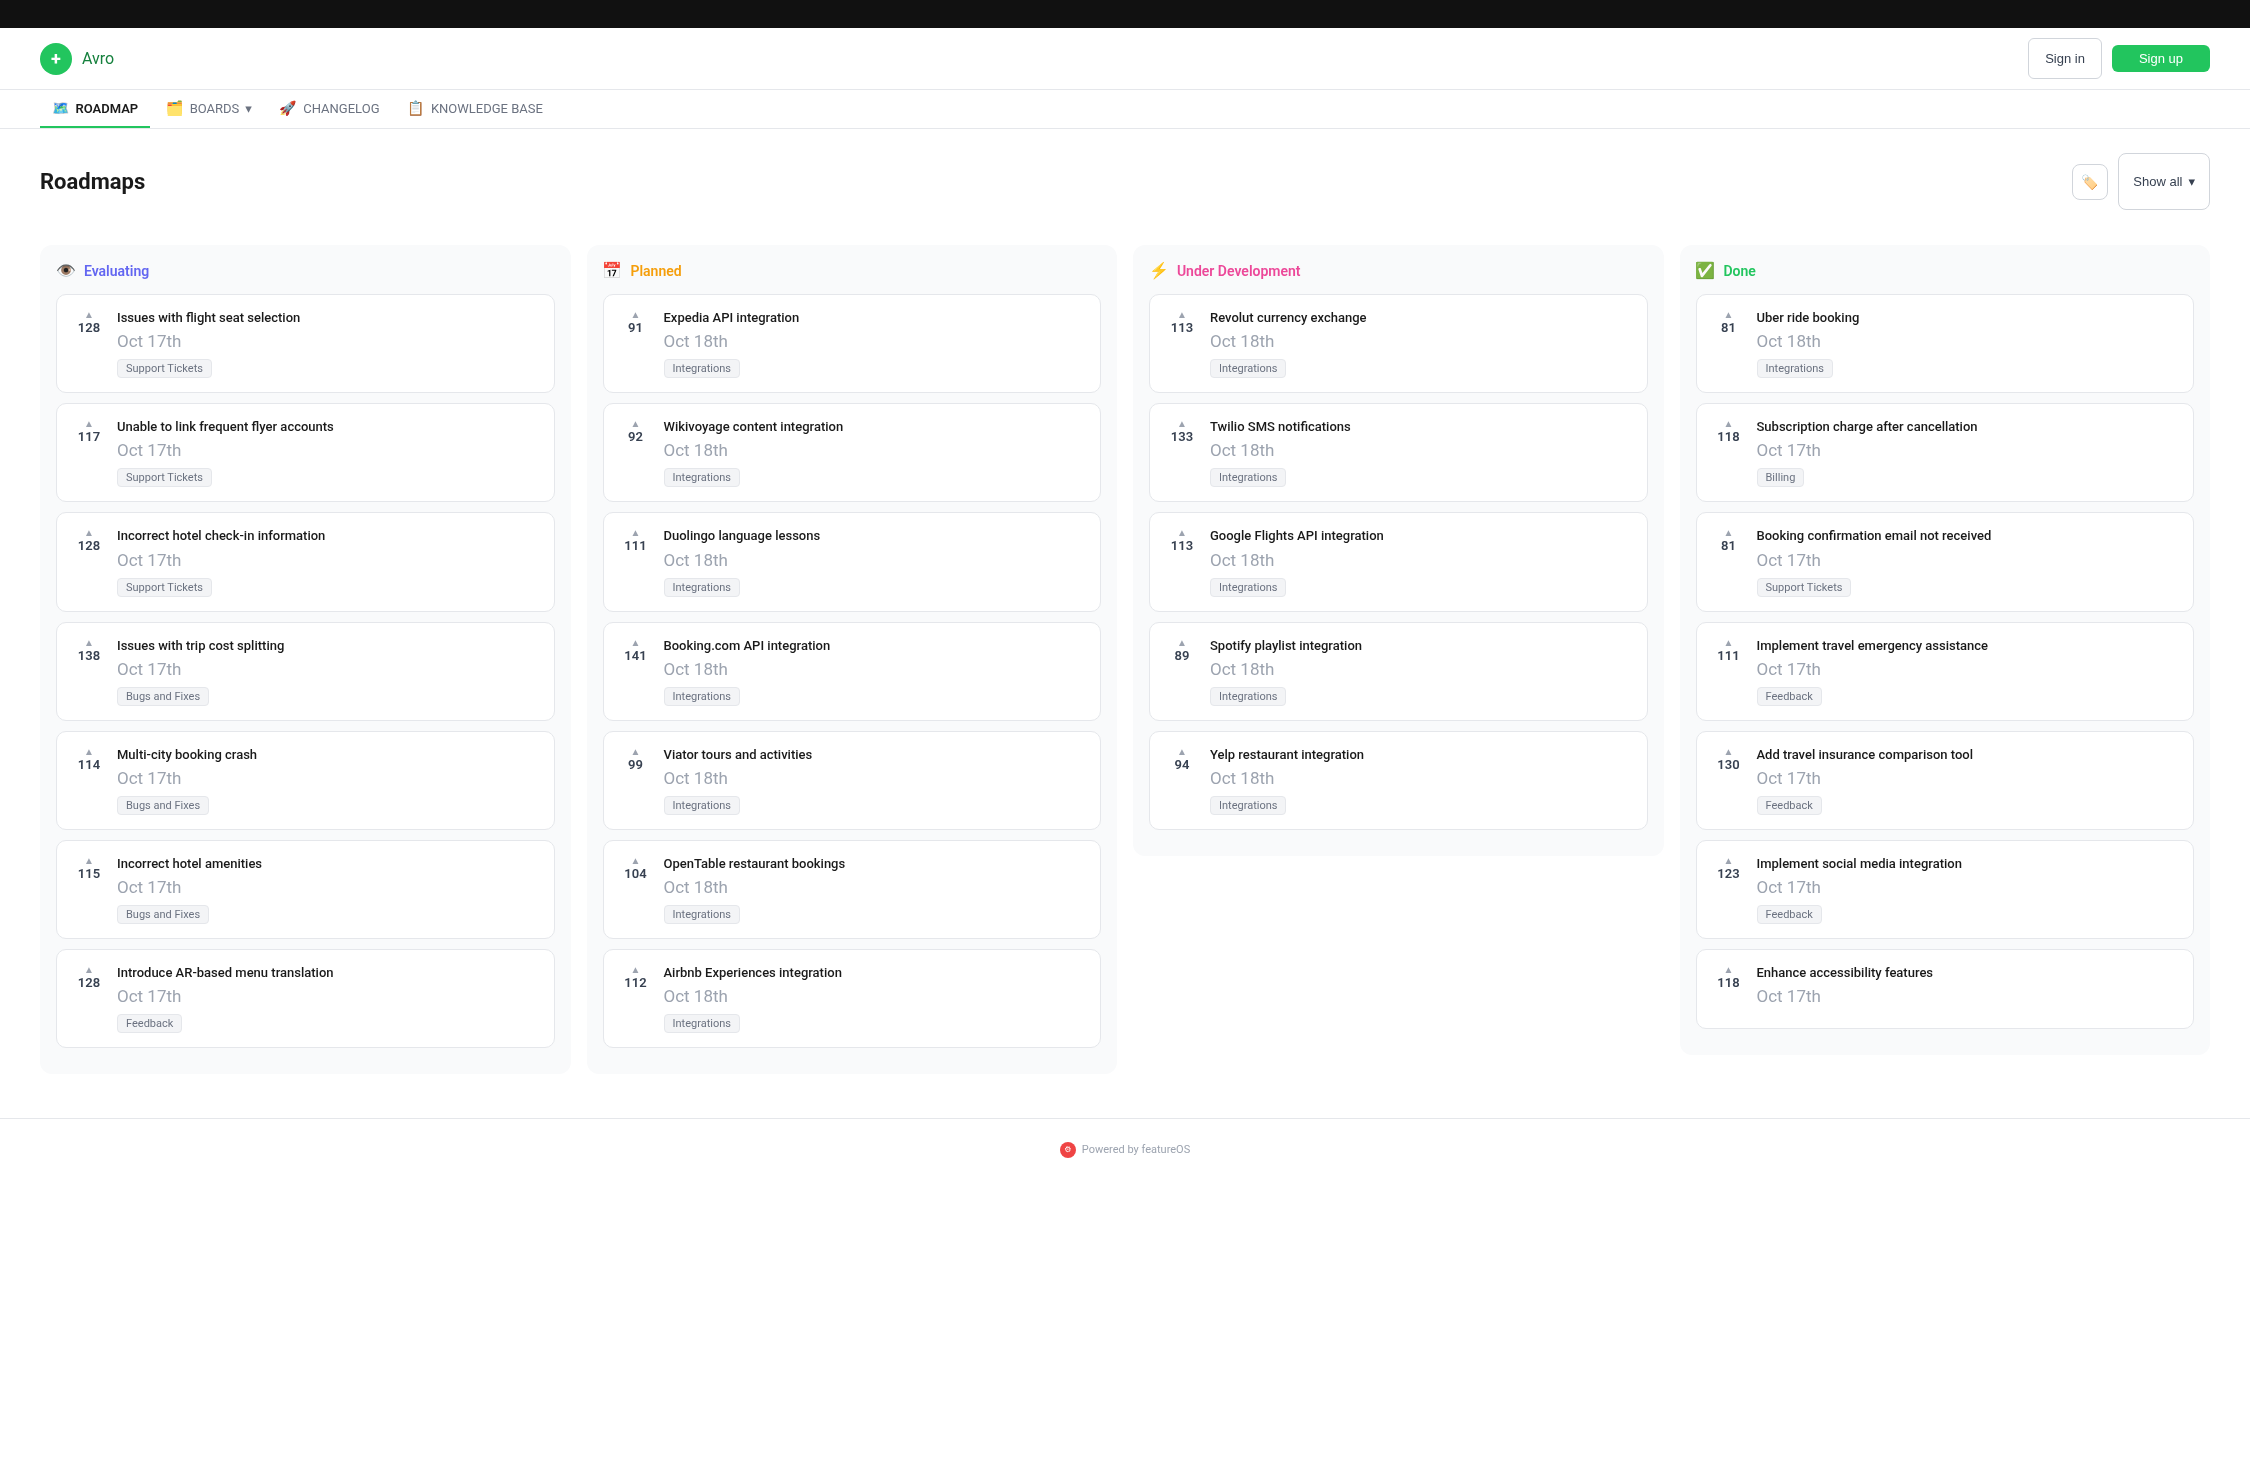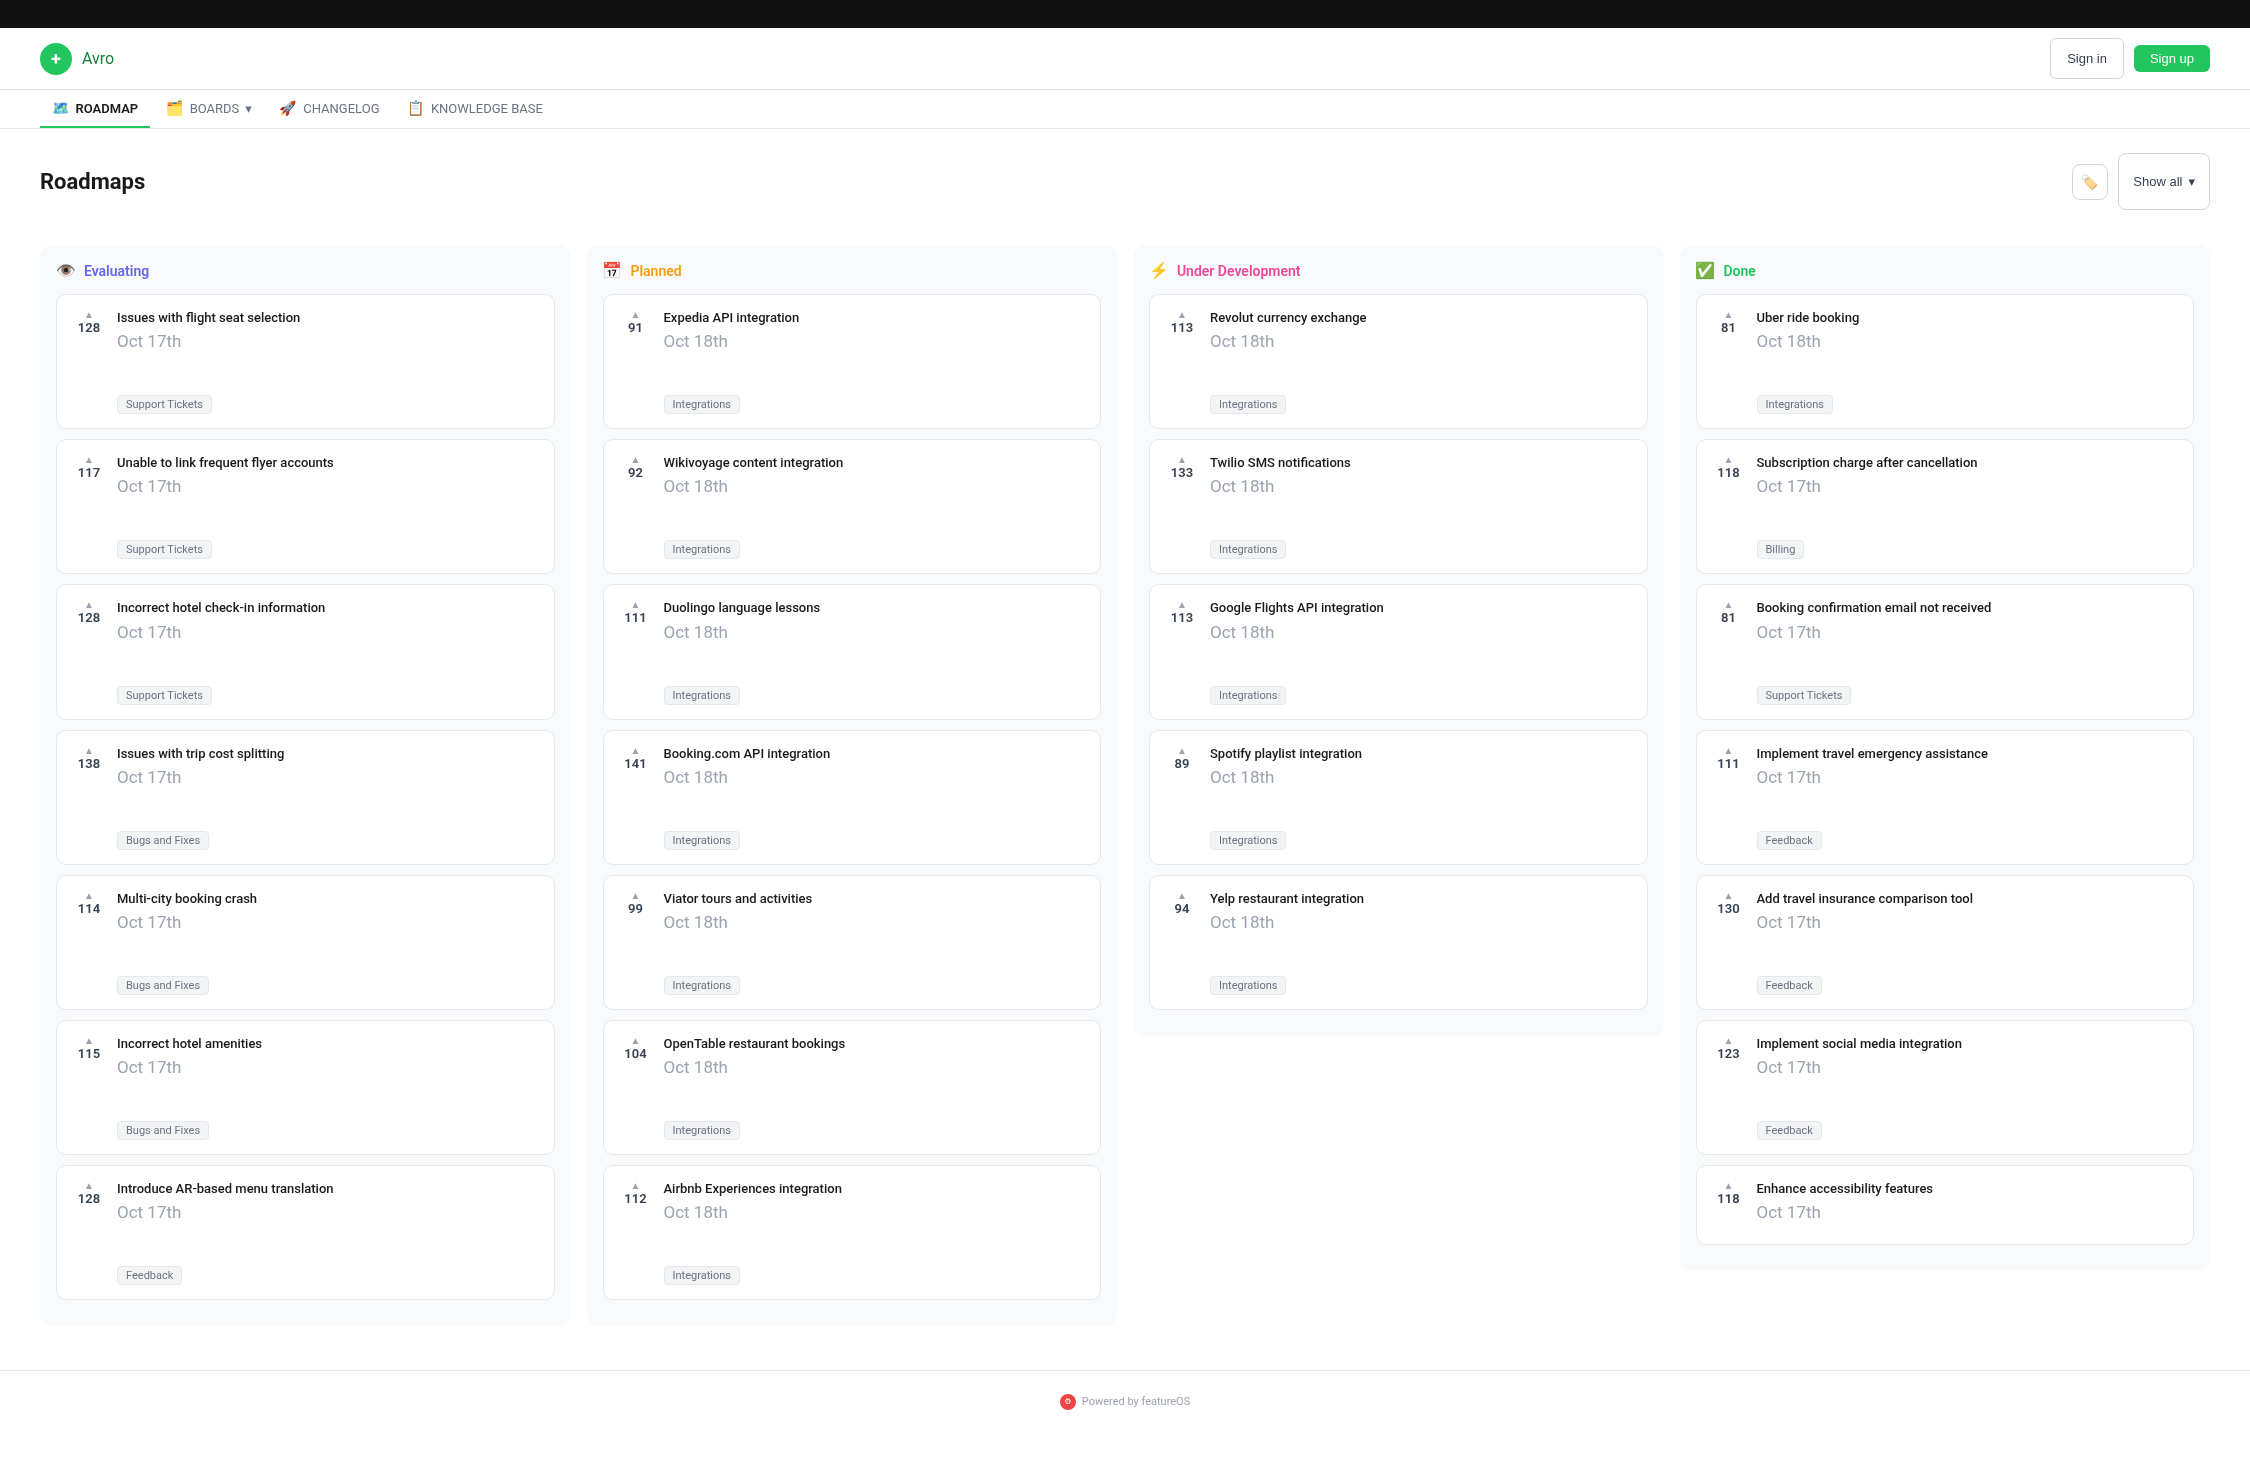--- a/index.html
+++ b/index.html
@@ -8,21 +8,21 @@
     
     .top-bar { background: #111; height: 28px; width: 100%; }
 
     
     .header { display: flex; align-items: center; justify-content: space-between; padding: 10px 40px; border-bottom: 1px solid #e5e7eb; }
     .header-left { display: flex; align-items: center; gap: 10px; }
     .logo-circle { width: 32px; height: 32px; background: #22c55e; border-radius: 50%; display: flex; align-items: center; justify-content: center; color: white; font-size: 18px; font-weight: bold; }
     .app-name { font-size: 16px; font-weight: 400; color: #15803d; }
     .header-right { display: flex; align-items: center; gap: 10px; }
     .btn-signin { padding: 12px 16px; border: 1px solid #d1d5db; border-radius: 6px; background: white; cursor: pointer; font-size: 13px; color: #374151; }
-    .btn-signup { padding: 6px 16px; border: none; border-radius: 6px; background: #22c55e; cursor: pointer; font-size: 13px; color: white; font-weight: 500; }
+    .btn-signup { padding: 6px 27px; border: none; border-radius: 6px; background: #22c55e; cursor: pointer; font-size: 13px; color: white; font-weight: 500; }
 
     
     .nav { display: flex; align-items: center; gap: 4px; padding: 0 40px; border-bottom: 1px solid #e5e7eb; }
     .nav-item { display: flex; align-items: center; gap: 6px; padding: 10px 12px; font-size: 13px; color: #6b7280; cursor: pointer; text-decoration: none; border-bottom: 2px solid transparent; }
     .nav-item.active { color: #1a1a1a; font-weight: 600; border-bottom: 2px solid #22c55e; }
     .nav-icon { font-size: 14px; }
 
     
     .main { padding: 24px 40px; }
     .page-header { display: flex; align-items: center; justify-content: space-between; margin-bottom: 35px; }
@@ -39,21 +39,21 @@
 
     
     .card { background: white; border-radius: 10px; padding: 14px; margin-bottom: 10px; border: 1px solid #e5e7eb; }
     .card-top { display: flex; align-items: flex-start; gap: 10px; }
     .vote-box { display: flex; flex-direction: column; align-items: center; min-width: 36px; }
     .vote-arrow { font-size: 10px; color: #9ca3af; cursor: pointer; }
     .vote-count { font-size: 13px; font-weight: 600; color: #374151; }
     .card-content { flex: 1; }
     .card-title { font-size: 13px; font-weight: 500; color: #1a1a1a; margin-bottom: 4px; line-height: 1.4; }
     .card-date { font-size: 17px; color: #9ca3af; margin-bottom: 8px; }
-    .tag { display: inline-block; padding: 2px 8px; border-radius: 4px; font-size: 11px; background: #f3f4f6; color: #6b7280; border: 1px solid #e5e7eb; margin-top: 36px; }
+    .tag { display: inline-block; padding: 2px 8px; border-radius: 4px; font-size: 11px; background: #f3f4f6; color: #6b7280; border: 1px solid #e5e7eb; }
 
     
     .footer { text-align: center; padding: 20px; border-top: 1px solid #e5e7eb; margin-top: 20px; }
     .powered-by { display: inline-flex; align-items: center; gap: 6px; font-size: 11px; color: #9ca3af; }
     .powered-icon { width: 16px; height: 16px; background: #ef4444; border-radius: 50%; display: inline-flex; align-items: center; justify-content: center; color: white; font-size: 8px; }
   </style>
 </head>
 <body>
 
 <div class="top-bar"></div>

